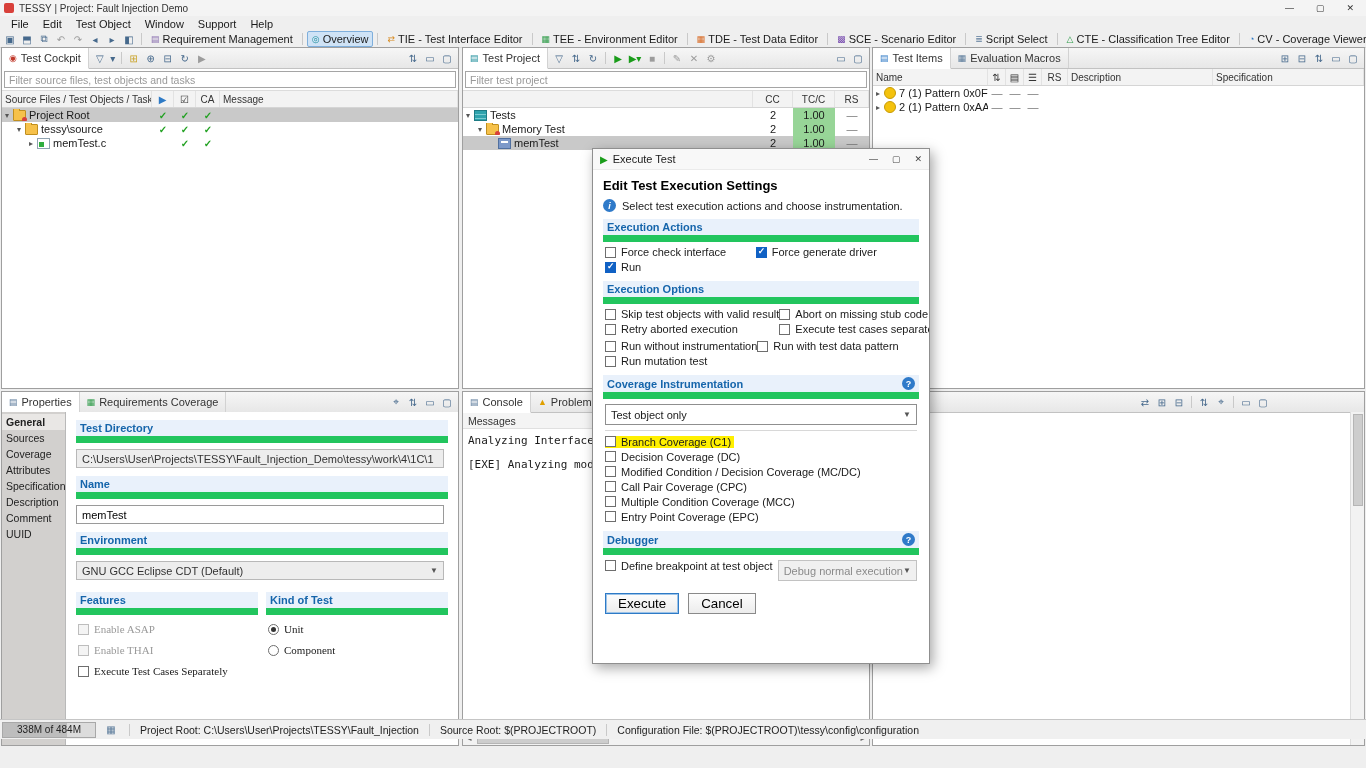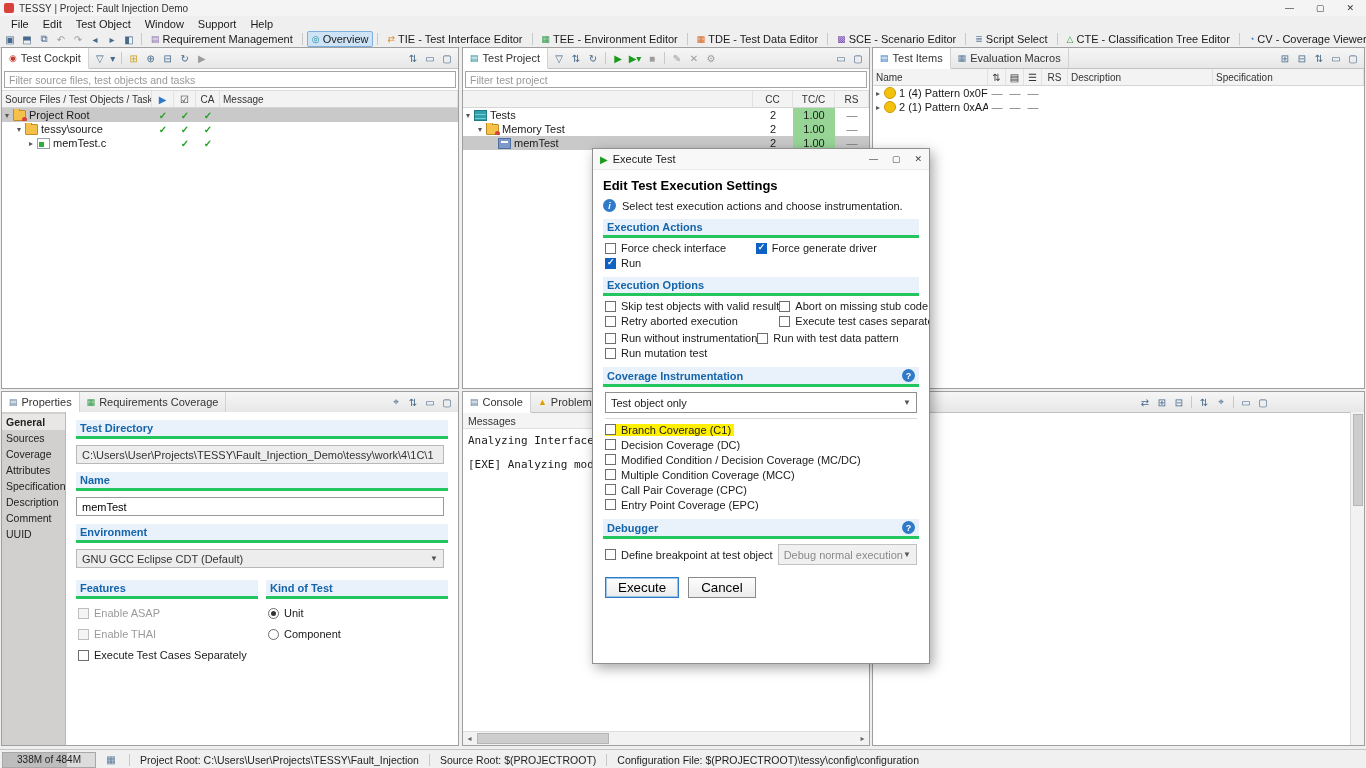--- a/index.html
+++ b/index.html
@@ -44,21 +44,21 @@
   .ic-folder{background:#f6c14a;border:1px solid #c08f1f;border-radius:1px;}
   .ic-folder::before{content:"";position:absolute;left:-1px;top:-3px;width:5px;height:2px;background:#f6c14a;border:1px solid #c08f1f;border-bottom:none;}
   .badge-red::after{content:"";position:absolute;right:-2px;bottom:-2px;width:5px;height:5px;background:#d8403a;border-radius:50%;}
   .ic-cfile{background:#fff;border:1px solid #8fa3b0;}
   .ic-cfile::after{content:"";position:absolute;left:1px;bottom:1px;width:5px;height:5px;background:#2fae3e;}
   .ic-stack{background:repeating-linear-gradient(180deg,#2fa3ad 0 3px,#7accd2 3px 4px);border:1px solid #1d7b84;}
   .ic-module{background:#7d99c9;border:1px solid #51709f;}
   .ic-module::after{content:"";position:absolute;left:2px;top:2px;right:2px;height:2px;background:#fff;}
   .ic-item{width:10px;height:10px;background:#f4c20d;border:1px solid #c79a06;border-radius:50%;margin:0 3px 0 1px;flex:none;}
   
-  .secbar{background:#e9f1fb;color:#1565ab;font-weight:bold;padding:2px 4px;display:flex;align-items:center;justify-content:space-between;border-bottom:3px solid #22c55e;}
+  .secbar{background:#e9f1fb;color:#1565ab;font-weight:bold;padding:2px 4px;display:flex;align-items:center;justify-content:space-between;border-bottom:7px solid #22c55e;}
   .qicon{width:13px;height:13px;border-radius:50%;background:#2f7ac9;color:#fff;font-size:9px;font-weight:bold;display:flex;align-items:center;justify-content:center;flex:none;}
   .cb{width:11px;height:11px;box-sizing:border-box;border:1px solid #6e6e6e;background:#fff;flex:none;position:relative;}
   .cb.checked{background:#1061c4;border-color:#1061c4;}
   .cb.checked::after{content:"✓";position:absolute;left:1px;top:-2px;color:#fff;font-size:9px;font-weight:bold;}
   .cb.disabled{border-color:#bdbdbd;background:#f4f4f4;}
   .rb{width:11px;height:11px;box-sizing:border-box;border:1px solid #6e6e6e;background:#fff;border-radius:50%;flex:none;}
   .rb.on::after{content:"";display:block;width:5px;height:5px;background:#333;border-radius:50%;margin:2px;}
   .cbrow{display:flex;align-items:center;gap:5px;height:14px;white-space:nowrap;}
   .dis-label{color:#9a9a9a;}
   
@@ -73,47 +73,47 @@
   .dlg-body .secbar{margin-top:7px;font-size:11px;}
   .cbgrid{display:grid;grid-template-columns:1fr 1.07fr;row-gap:1px;padding:3px 2px 0;}
   .dropdown{height:19px;border:1px solid #8f8f8f;display:flex;align-items:center;justify-content:space-between;padding:0 5px;margin:5px 2px 2px;background:#fff;}
   .dropdown.disabled{background:#f0f0f0;color:#8a8a8a;border-color:#c2c2c2;}
   .dd-caret{font-size:8px;color:#555;}
   .sep-line{border-top:1px solid #d8d8d8;margin:5px 2px 3px;}
   .covlist{padding:0 2px;}
   .covlist .cbrow{height:15px;}
   .hl-yellow{display:inline-flex;align-items:center;gap:5px;background:#fff000;padding:0 3px 0 0;}
   .focus-dotted{outline:1px dotted #555;}
-  .dbgrow{display:flex;align-items:center;gap:5px;padding:5px 2px 0;}
+  .dbgrow{display:flex;gap:5px;padding:5px 2px 0;}
   .dlg-buttons{display:flex;justify-content:flex-start;gap:9px;padding:12px 2px 0;}
   .btn{min-width:58px;height:21px;border:1px solid #8a8a8a;background:linear-gradient(#fdfdfd,#ececec);display:flex;align-items:center;justify-content:center;padding:0 12px;box-sizing:border-box;}
   .btn.default{border:1px solid #2e7ac6;box-shadow:inset 0 0 0 1px #9cc3e8;}
   .cursor{position:absolute;z-index:60;}
   
   .props-side{position:absolute;left:0;top:20px;bottom:0;width:64px;background:#d2d0ce;border-right:1px solid #b9b9b9;padding-top:2px;box-sizing:border-box;}
   .side-item{padding:2px 4px;font-size:10.5px;color:#222;white-space:nowrap;overflow:hidden;}
   .side-item.active{font-weight:bold;background:#e9e7e5;}
   .props-main{position:absolute;left:64px;top:20px;right:0;bottom:0;background:#fff;overflow:hidden;}
   .psec{margin:8px 10px 0;font-size:11px;}
   .pinput{margin:6px 10px 0;height:19px;width:368px;box-sizing:border-box;border:1px solid #9a9a9a;font-size:11px;padding:0 5px;font-family:inherit;display:flex;align-items:center;}
   input.pinput{padding:0 5px;}
   .pinput.disabled{background:#ededed;color:#333;border-color:#b8b8b8;}
   .twocol{display:flex;margin-top:12px;gap:8px;padding:0 10px;}
   .col{width:186px;}
-  .col .cbrow{margin:7px 2px 0;}
+  .col .cbrow{margin:7px 2px 0;font-family:Liberation Serif, serif;}
   
   .msgbar{height:15px;background:#f4f4f4;border-bottom:1px solid #e0e0e0;display:flex;align-items:center;padding:0 5px;font-size:10.5px;color:#333;}
   .conline{font-family:"DejaVu Sans Mono","Liberation Mono",monospace;font-size:11px;line-height:24px;white-space:pre;padding-left:5px;}
   .hscroll{position:absolute;left:0;right:0;bottom:0;height:13px;background:#f2f2f2;border-top:1px solid #ddd;display:flex;align-items:center;}
   .harrow{width:13px;text-align:center;font-size:8px;color:#666;flex:none;}
   .hthumb{height:9px;width:130px;background:#cdcdcd;border:1px solid #b5b5b5;margin-left:1px;}
   .vscroll{position:absolute;top:20px;bottom:0;right:0;width:13px;background:#f2f2f2;border-left:1px solid #ddd;}
   .vthumb{position:absolute;top:2px;left:2px;width:8px;height:90px;background:#cdcdcd;border:1px solid #b5b5b5;}
   
-  .statusbar{position:absolute;left:0;top:749px;right:0;height:19px;background:#f0f0f0;border-top:1px solid #c5c5c5;display:flex;align-items:center;gap:7px;padding:0 2px;font-size:10.5px;color:#222;}
+  .statusbar{position:absolute;left:0;top:719px;right:0;height:19px;background:#f0f0f0;border-top:1px solid #c5c5c5;display:flex;align-items:center;gap:7px;padding:0 2px;font-size:10.5px;color:#222;}
   .memgauge{position:relative;width:92px;height:14px;background:#dcdcdc;border:1px solid #a8a8a8;flex:none;}
   .memfill{position:absolute;left:0;top:0;bottom:0;width:70%;background:#bdbdbd;}
   .memtext{position:absolute;inset:0;display:flex;align-items:center;justify-content:center;font-size:10px;}
 </style>
 </head>
 <body>
 
 <div id="app">
 
   <div class="titlebar">
@@ -351,21 +351,21 @@
       <div class="cellc" style="width:18px;">▤</div>
       <div class="cellc" style="width:18px;">☰</div>
       <div class="cellc" style="width:26px;justify-content:center;">RS</div>
       <div style="width:145px;flex:none;">Description</div>
       <div style="flex:1;">Specification</div>
     </div>
     <div class="trow">
       <div style="width:115px;flex:none;display:flex;align-items:center;overflow:hidden;">
         <span class="twist">▸</span>
         <span class="ic-item"></span>
-        <span class="tlabel">1 (4) Pattern 0x0F</span>
+        <span class="tlabel">7 (1) Pattern 0x0F</span>
       </div>
       <span class="cellc dash" style="width:18px;">—</span>
       <span class="cellc dash" style="width:18px;">—</span>
       <span class="cellc dash" style="width:18px;">—</span>
       <span class="cellc" style="width:26px;"></span>
       <span style="width:145px;flex:none;"></span>
         <span style="flex:1;"></span>
     </div>
     <div class="trow">
       <div style="width:115px;flex:none;display:flex;align-items:center;overflow:hidden;">
@@ -619,25 +619,25 @@
         <div class="cbrow">
           <span class="cb"></span>
           <span>Decision Coverage (DC)</span>
         </div>
         <div class="cbrow">
           <span class="cb"></span>
           <span>Modified Condition / Decision Coverage (MC/DC)</span>
         </div>
         <div class="cbrow">
           <span class="cb"></span>
+          <span>Call Pair Coverage (CPC)</span>
+        </div>
+        <div class="cbrow">
+          <span class="cb"></span>
           <span>Multiple Condition Coverage (MCC)</span>
-        </div>
-        <div class="cbrow">
-          <span class="cb"></span>
-          <span>Call Pair Coverage (CPC)</span>
         </div>
         <div class="cbrow">
           <span class="cb"></span>
           <span>Entry Point Coverage (EPC)</span>
         </div>
       </div>
 
       <div class="secbar">
         <span>Debugger</span>
         <span class="qicon">?</span>

